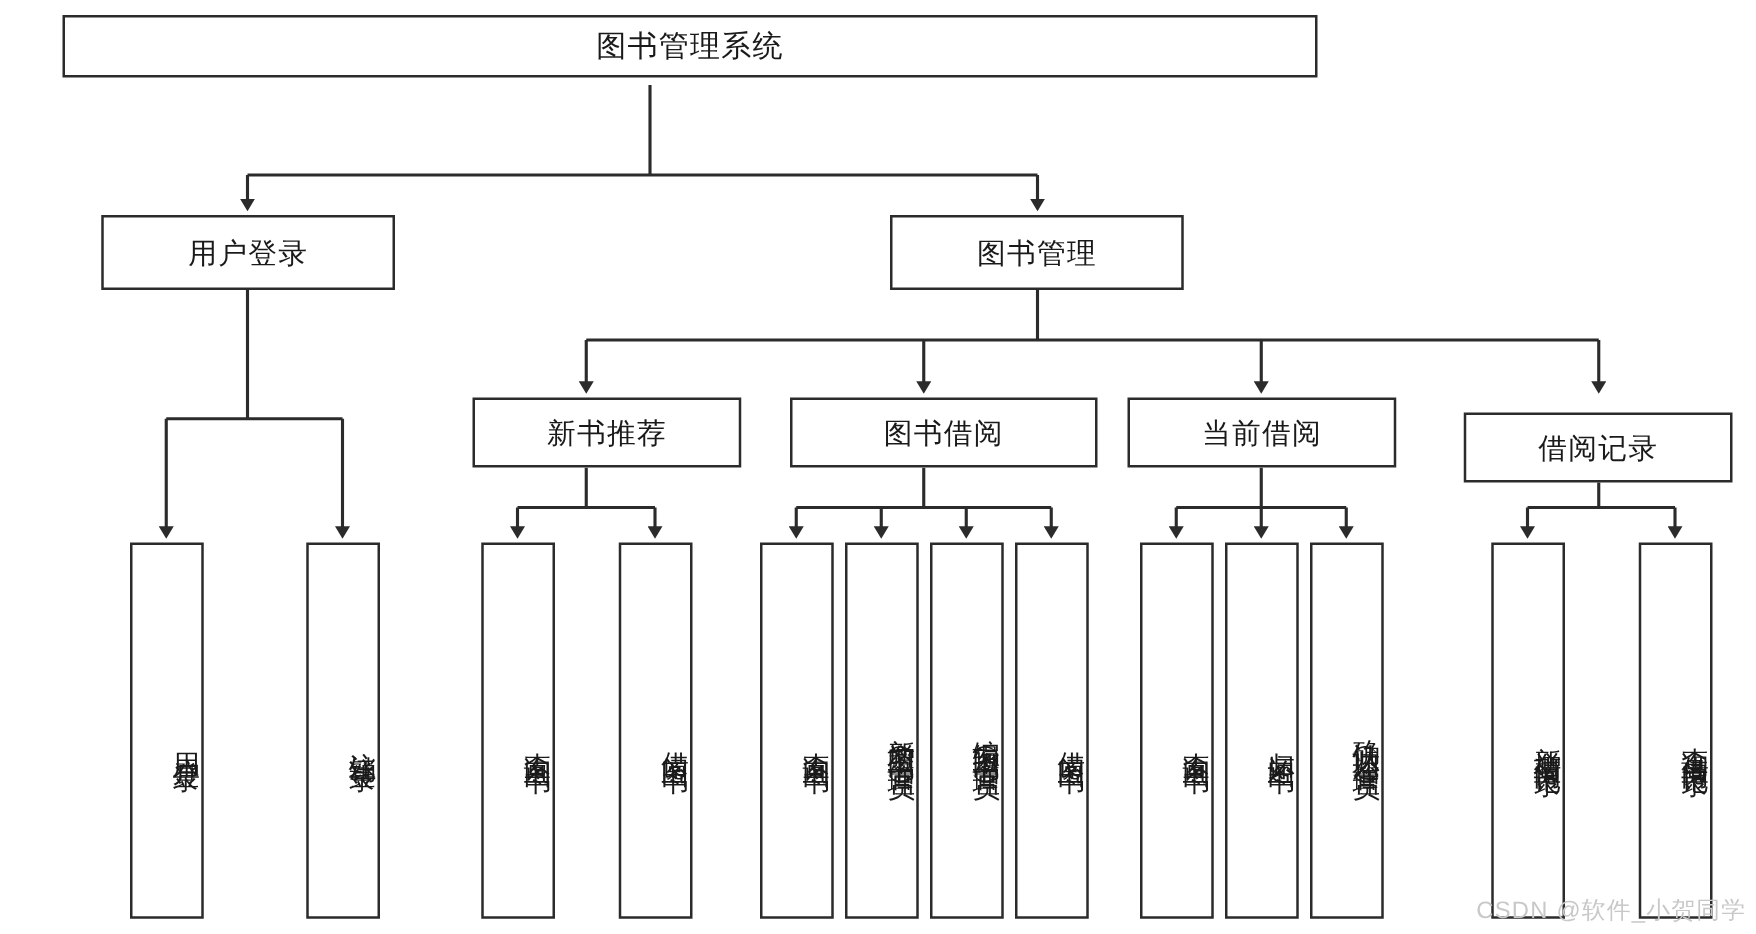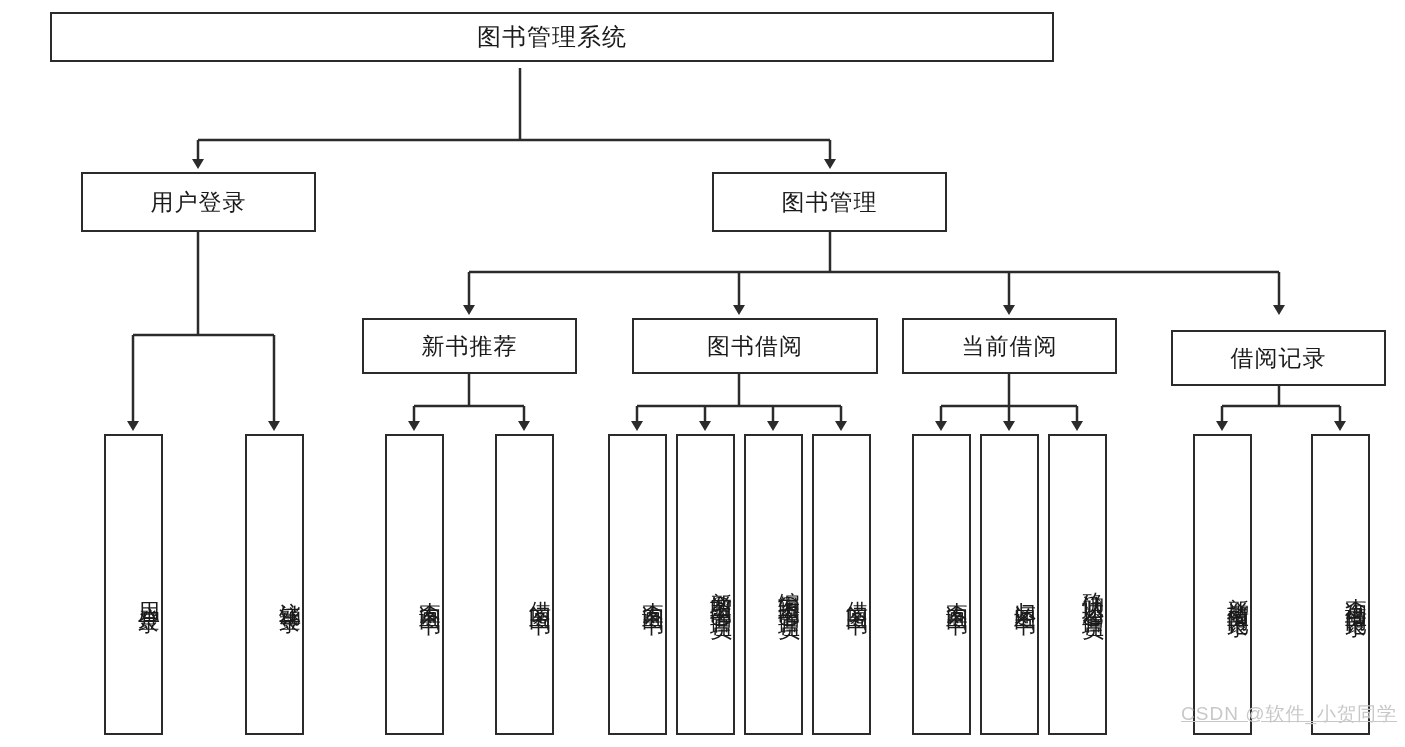--- a/index.html
+++ b/index.html
@@ -19,23 +19,23 @@
   .node.leaf{
     font-size:22px;
     writing-mode:vertical-rl;text-orientation:upright;
     letter-spacing:4px;line-height:1.05;
     padding-top:14px;
     align-items:flex-start;justify-content:center;
   }
   .node.title{font-size:24px;}
   svg.links{position:absolute;left:0;top:0;width:1405px;height:747px;pointer-events:none;}
   .watermark{
-    position:absolute;right:8px;bottom:20px;
+    position:absolute;right:8px;bottom:6px;
     font-size:19px;color:#c8c8c8;letter-spacing:1px;
-    user-select:none;white-space:nowrap;text-decoration:underline;
+    user-select:none;white-space:nowrap;
   }
 </style>
 </head>
 <body>
 
 <div id="diagram">
 
   <svg class="links" viewBox="0 0 1405 747" xmlns="http://www.w3.org/2000/svg">
     <defs>
       <marker id="arw" markerWidth="10" markerHeight="12" refX="1" refY="6" orient="auto" markerUnits="userSpaceOnUse">
@@ -90,21 +90,21 @@
     <span>图书管理系统</span>
   </div>
 
   <div class="node horiz" style="left:81px;top:172px;width:235px;height:60px;">
     <span>用户登录</span>
   </div>
   <div class="node horiz" style="left:712px;top:172px;width:235px;height:60px;text-align:center;">
     <span>图书管理</span>
   </div>
 
-  <div class="node horiz" style="left:362px;top:318px;width:215px;height:56px;">
+  <div class="node horiz" style="left:378px;top:318px;width:215px;height:56px;">
     <span>新书推荐</span>
   </div>
   <div class="node horiz" style="left:632px;top:318px;width:246px;height:56px;">
     <span>图书借阅</span>
   </div>
   <div class="node horiz" style="left:902px;top:318px;width:215px;height:56px;">
     <span>当前借阅</span>
   </div>
   <div class="node horiz" style="left:1171px;top:318px;width:215px;height:56px;margin-top:12px;">
     <span>借阅记录</span>

